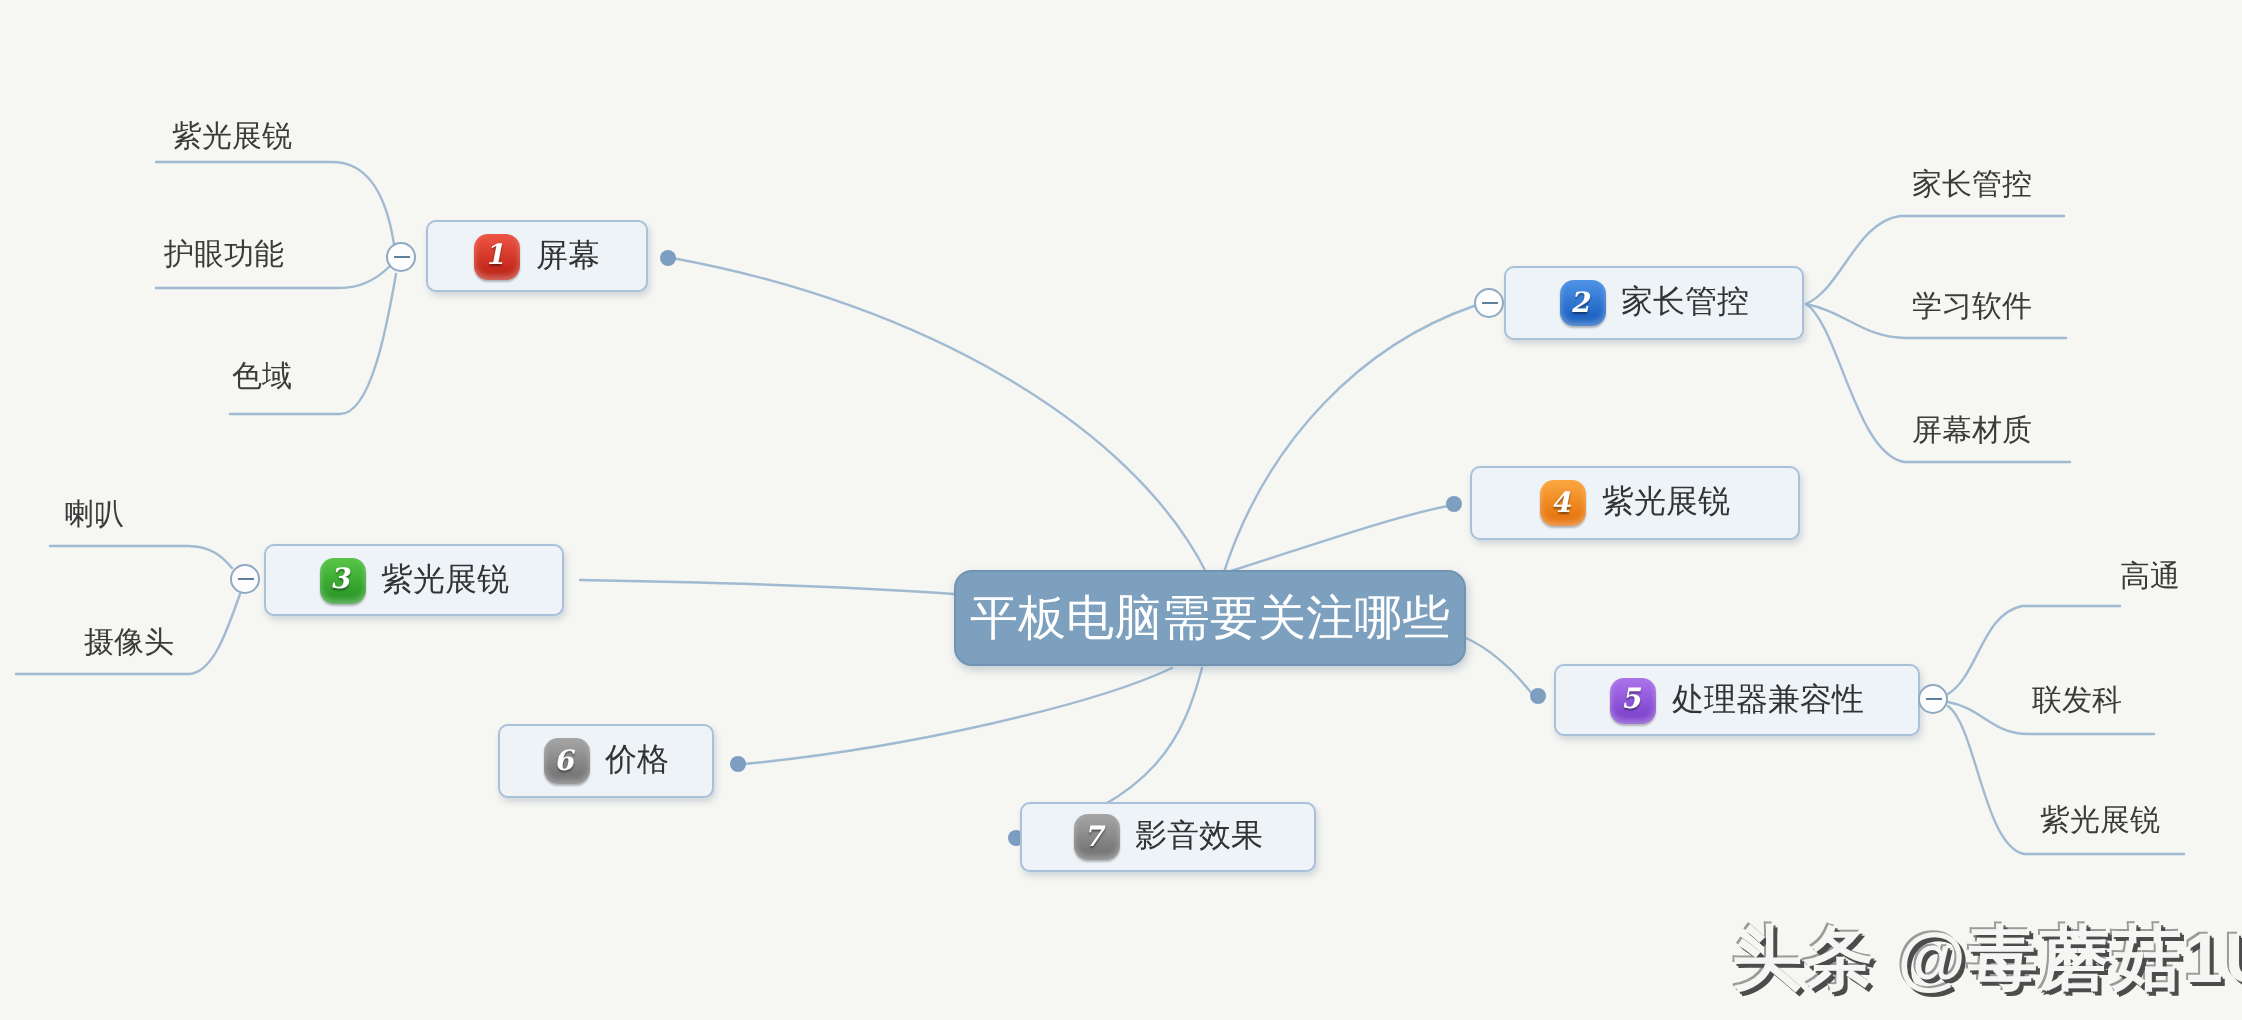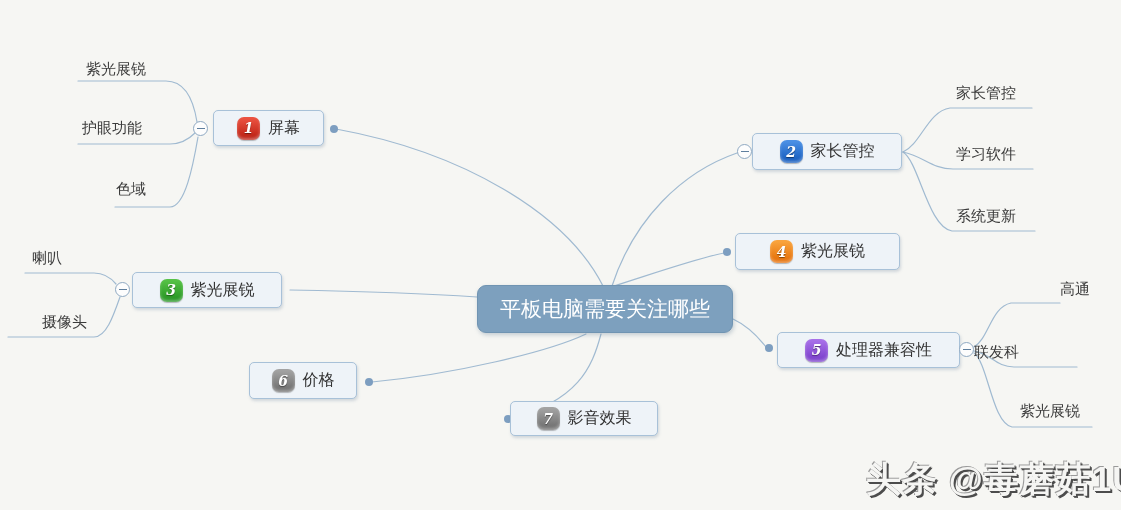--- a/index.html
+++ b/index.html
@@ -46,21 +46,21 @@
   
   .central{
     position:absolute;
     display:flex;align-items:center;justify-content:center;
     box-sizing:border-box;
     background:#7da0be;
     border:1px solid #7094b2;
     border-radius:9px;
     box-shadow:1px 2px 4px rgba(100,125,150,.35);
     color:#fff;
-    font-size:21px;
+    font-size:24px;
     white-space:nowrap;
   }
 
   
   .sub{
     position:absolute;
     font-size:15px;line-height:16px;
     color:#3b3b3b;
     white-space:nowrap;
     cursor:default;
@@ -168,27 +168,27 @@
     <span class="badge bg67">7</span>
     <span>影音效果</span>
   </div>
 
   <div class="sub" style="left:86px;top:61px;">紫光展锐</div>
   <div class="sub" style="left:82px;top:120px;">护眼功能</div>
   <div class="sub" style="left:116px;top:181px;">色域</div>
 
   <div class="sub" style="left:956px;top:85px;">家长管控</div>
   <div class="sub" style="left:956px;top:146px;">学习软件</div>
-  <div class="sub" style="left:956px;top:208px;">系统更新</div>
+  <div class="sub" style="left:956px;top:208px;">屏幕材质</div>
 
   <div class="sub" style="left:32px;top:250px;">喇叭</div>
   <div class="sub" style="left:24px;top:314px;margin-left:18px;">摄像头</div>
 
   <div class="sub" style="left:1060px;top:281px;">高通</div>
-  <div class="sub" style="left:974px;top:344px;">联发科</div>
+  <div class="sub" style="left:1016px;top:344px;font-family:Liberation Mono, monospace;">联发科</div>
   <div class="sub" style="left:1020px;top:403px;">紫光展锐</div>
 
   <div class="minus" style="left:193px;top:121px;">
       <i></i>
     </div>
   <div class="minus" style="left:737px;top:144px;">
       <i></i>
     </div>
   <div class="minus" style="left:115px;top:282px;">
       <i></i>

